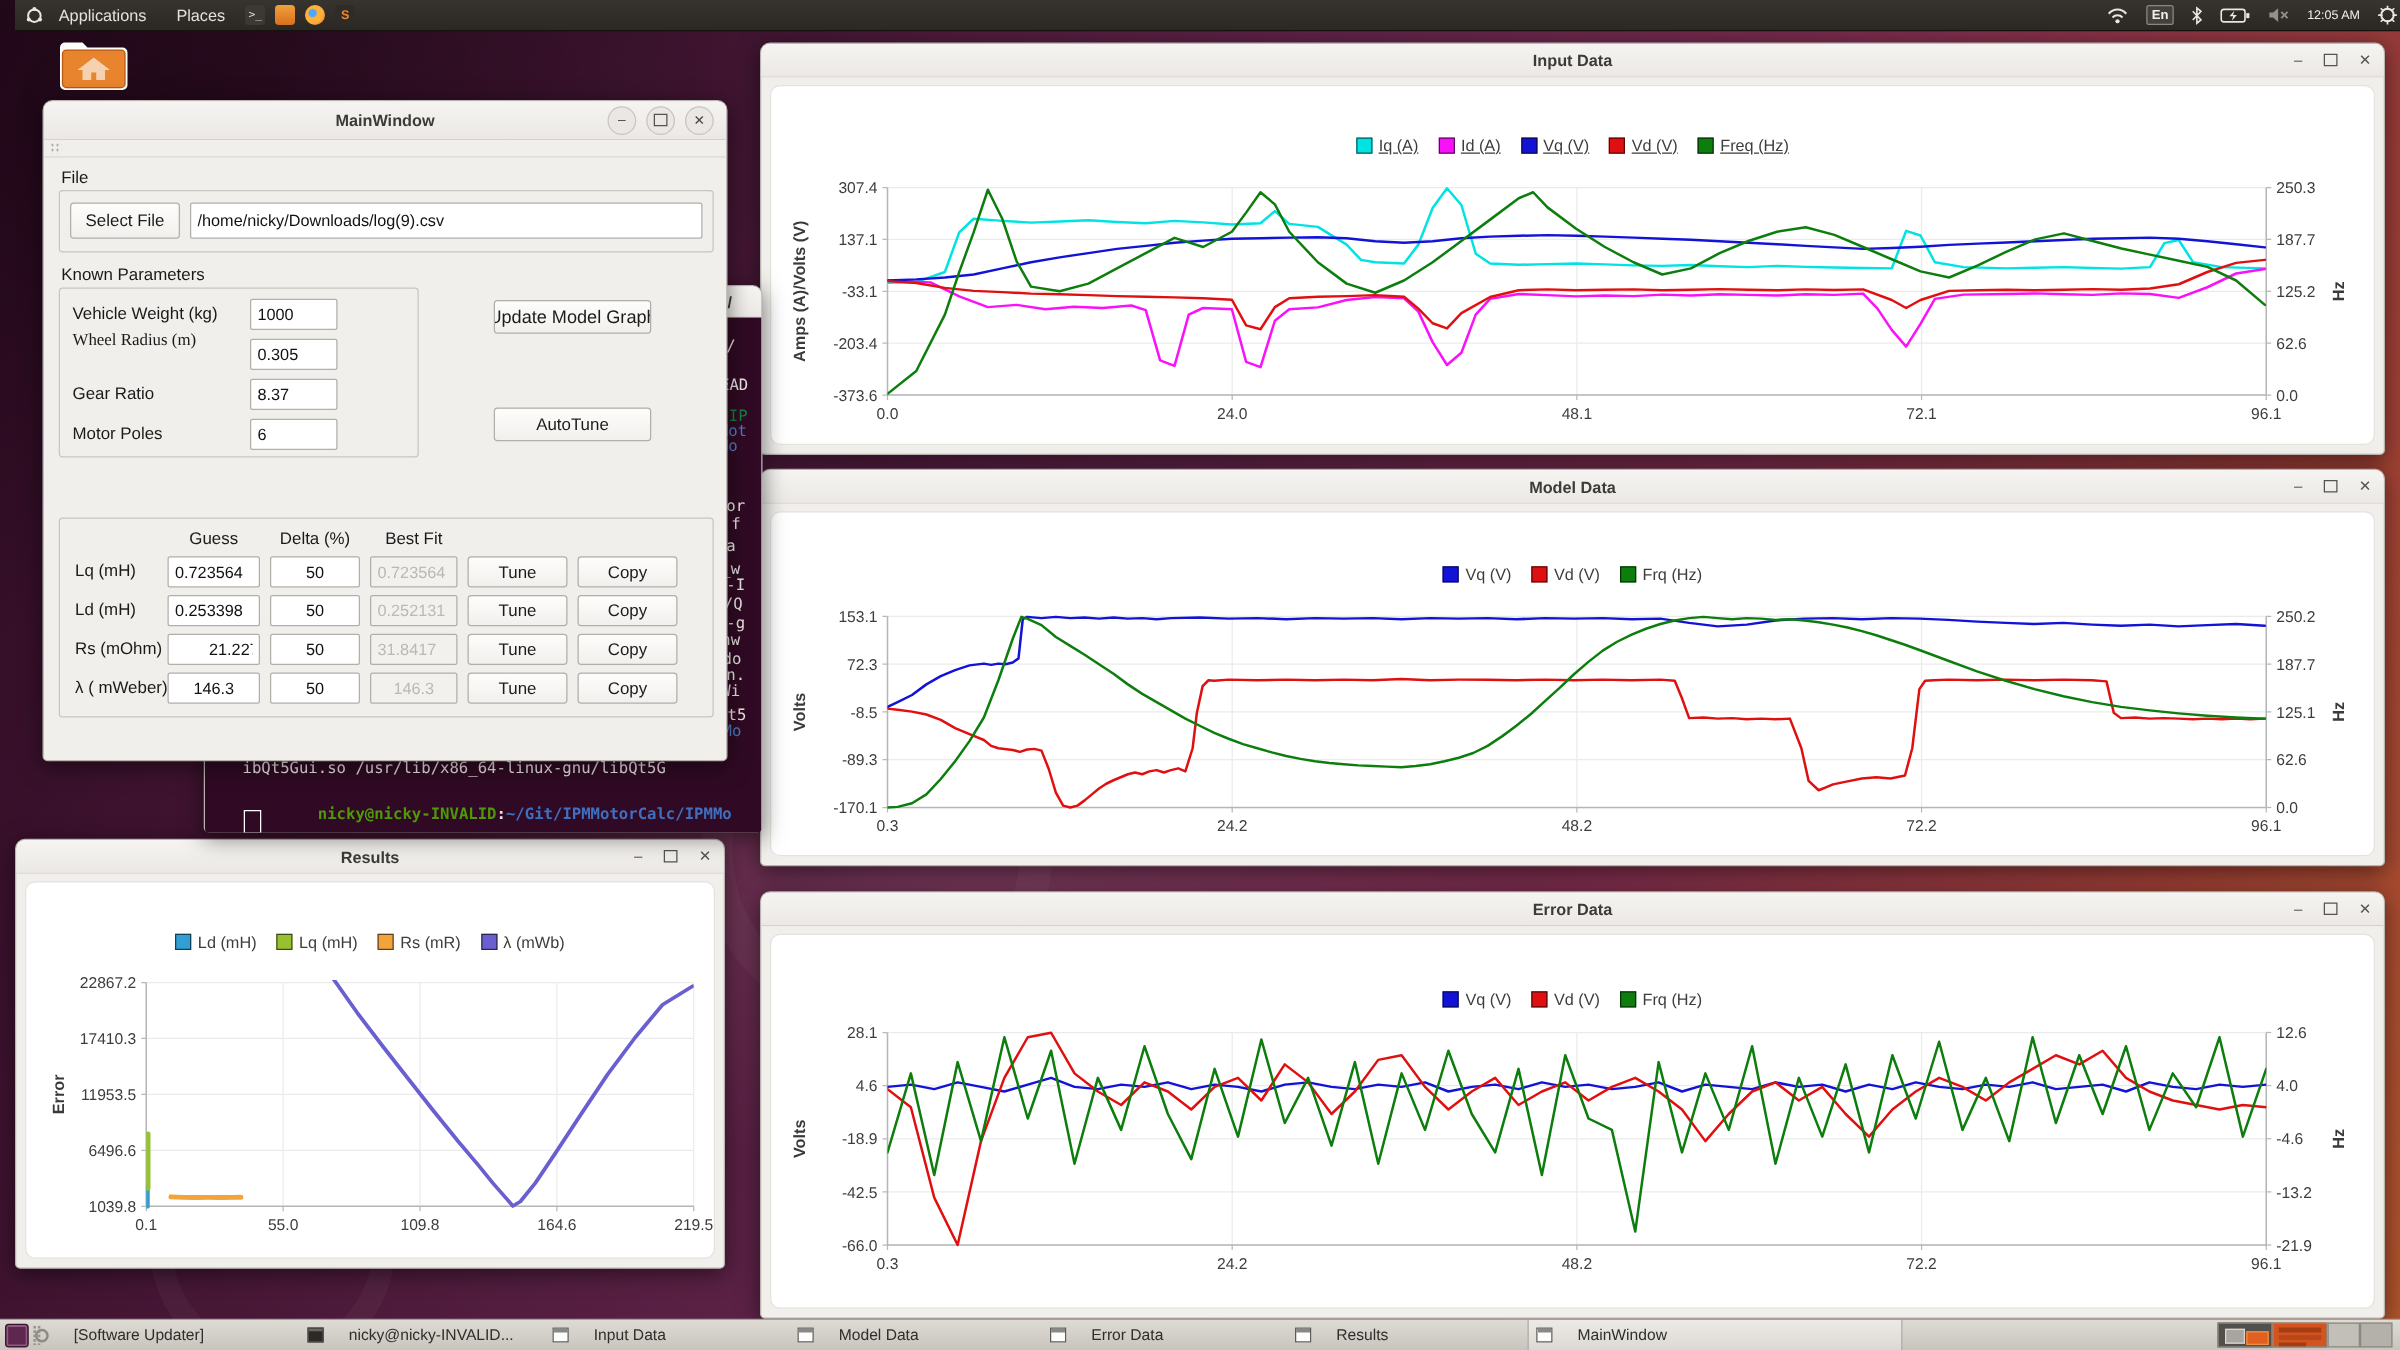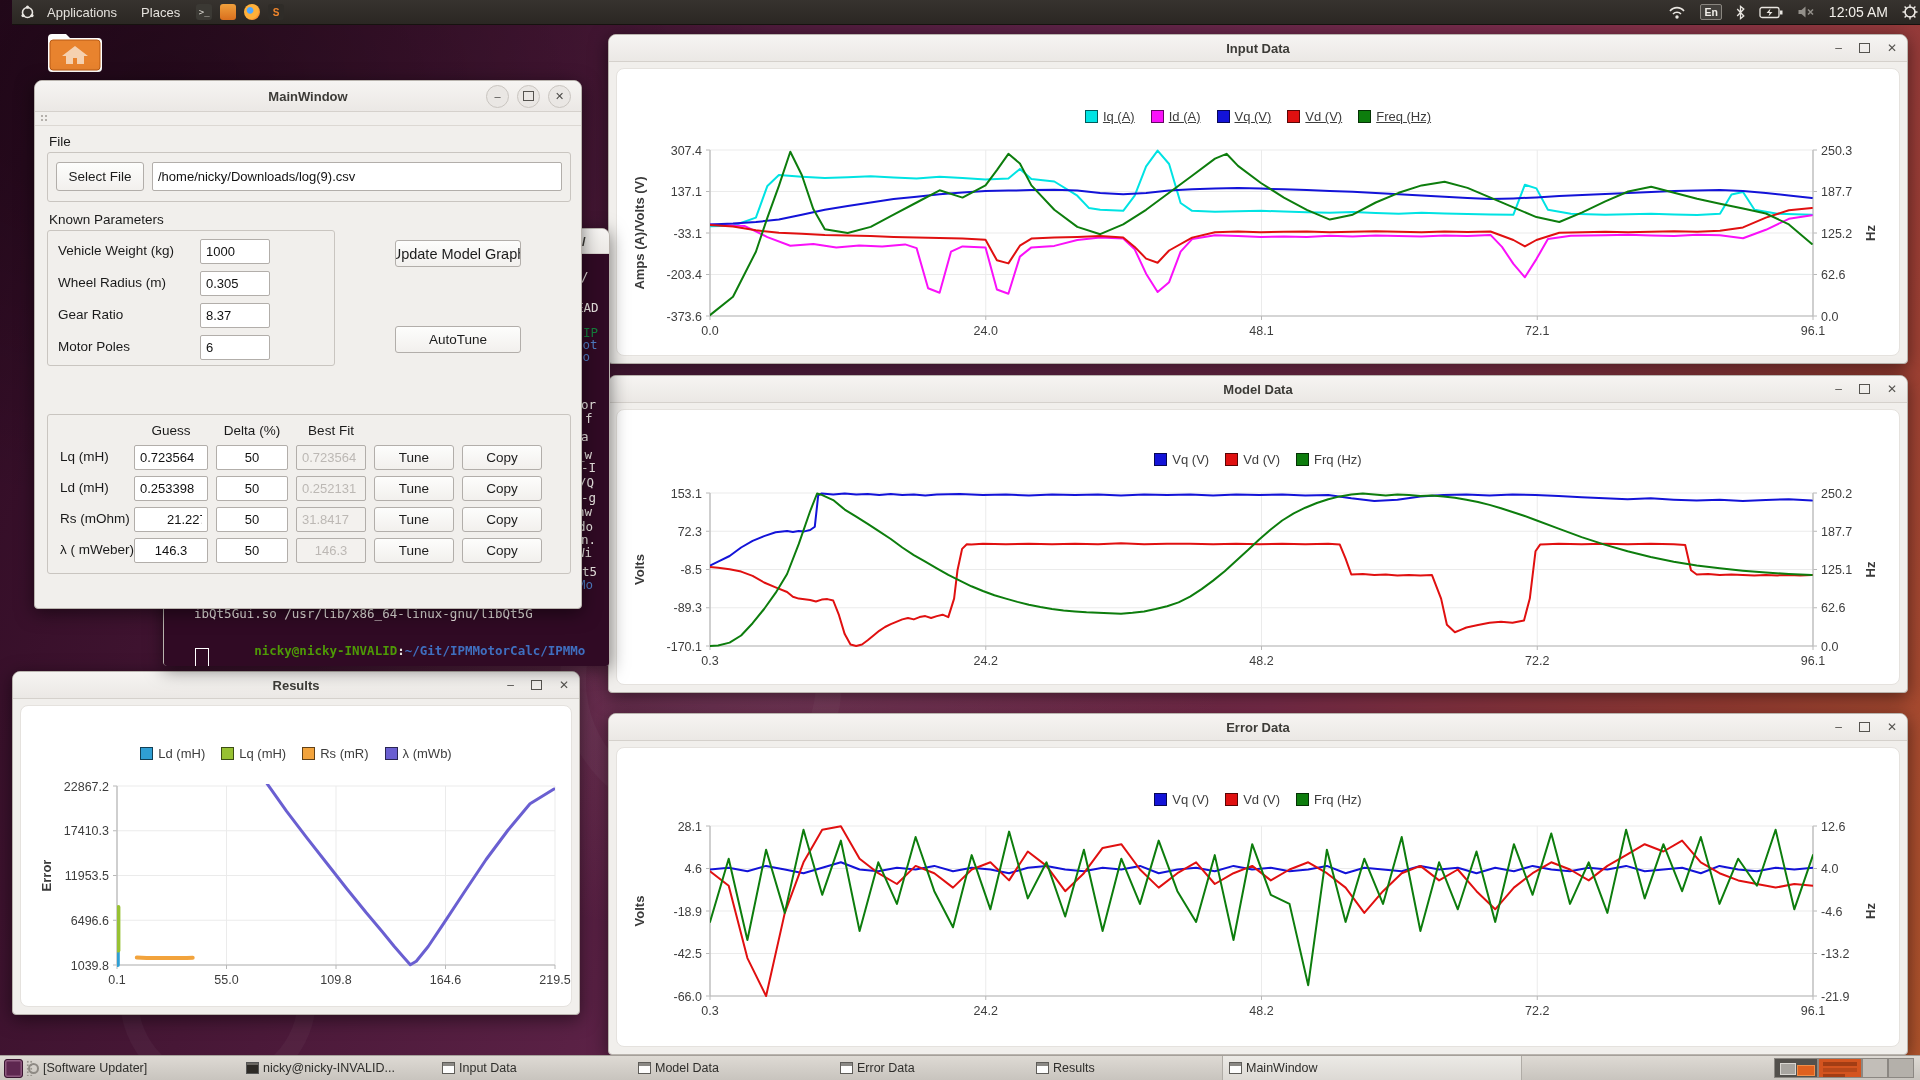--- a/index.html
+++ b/index.html
@@ -11,21 +11,21 @@
       linear-gradient(113deg,#2c0a21 0%,#471736 26%,#5e2348 46%,#7c2d4c 66%,#9c3e35 85%,#b0542b 100%);}
   .swirl{position:absolute;border-radius:50%;border:26px solid rgba(255,255,255,0.035);pointer-events:none;}
 
   
   #menubar{position:absolute;left:12px;top:0;width:1920px;height:24px;background:linear-gradient(#37332f,#2b2723);
     border-bottom:1px solid #16120f;color:#e4e1dc;font-size:13px;display:flex;align-items:center;z-index:40;}
   #menubar .menu{padding:0 12px;height:24px;display:flex;align-items:center;cursor:default;}
   .launcher-ico{width:16px;height:16px;border-radius:3px;margin:0 4px;display:inline-flex;align-items:center;justify-content:center;font-size:9px;}
   #tray{margin-left:auto;display:flex;align-items:center;gap:14px;padding-right:14px;}
   .en-badge{background:#44413d;border:1px solid #8a8680;border-radius:2px;color:#f2efea;font-size:10.5px;padding:1px 3px;font-weight:bold;}
-  #clock{font-size:14px;color:#f2efea;}
+  #clock{font-size:10px;color:#f2efea;}
 
   
   .win{position:absolute;background:#f1efec;border:1px solid #b9b4ae;border-radius:8px 8px 4px 4px;
     box-shadow:0 4px 18px rgba(0,0,0,0.5);}
   .titlebar{height:26px;background:linear-gradient(#f6f4f2,#ebe8e5);border-bottom:1px solid #d5d1cc;
     border-radius:7px 7px 0 0;position:relative;display:flex;align-items:center;justify-content:center;}
   .titlebar .title{font-weight:bold;font-size:13px;color:#3c3b37;}
   .tb-btns{position:absolute;right:10px;top:0;height:100%;display:flex;align-items:center;gap:17px;color:#55534f;}
   .tb-btns .g{font-size:12px;line-height:1;cursor:pointer;}
   .tb-btns .maxbox{width:9px;height:8px;border:1.2px solid #55534f;display:inline-block;}
@@ -70,21 +70,21 @@
   #win-model{left:608px;top:375px;width:1298px;height:316px;z-index:5;}
   #win-error{left:608px;top:713px;width:1298px;height:340px;z-index:5;}
   #win-results{left:12px;top:671px;width:566px;height:342px;z-index:5;}
 
   
   #home-icon{position:absolute;left:46px;top:28px;width:58px;height:46px;z-index:2;cursor:pointer;}
 
   
   #taskbar{position:absolute;left:0;bottom:0;width:1920px;height:24px;background:linear-gradient(#dedad4,#c8c4be);
     border-top:1px solid #a5a09a;z-index:50;font-size:12.5px;color:#2f2e2b;}
-  .task{position:absolute;top:0;height:24px;display:flex;align-items:center;gap:4px;padding-left:6px;box-sizing:border-box;cursor:pointer;}
+  .task{position:absolute;top:0;height:24px;display:flex;align-items:center;gap:20px;padding-left:6px;box-sizing:border-box;cursor:pointer;}
   .task.active{background:linear-gradient(#eceae6,#dcd9d4);border-left:1px solid #b0aca6;border-right:1px solid #b0aca6;}
   .t-ico{width:13px;height:12px;display:inline-block;box-sizing:border-box;}
   .t-ico.window{background:#fdfdfd;border:1px solid #5e5c58;box-shadow:inset 0 3px 0 #8a8884;}
   .t-ico.terminal{background:#2d2a26;border:1px solid #555;box-shadow:inset 0 2px 0 #6a6762;}
   .t-ico.updater{border:2px solid #8e8a84;border-radius:50%;width:11px;height:11px;}
   #show-desktop{position:absolute;left:4px;top:3px;width:17px;height:17px;background:#5e2750;border:1px solid #3a1531;
     border-radius:3px;box-shadow:inset 0 0 0 1.5px #8e5a7f;cursor:pointer;}
   #tb-handle{position:absolute;left:26px;top:4px;width:7px;height:16px;
     background:radial-gradient(#9a968f 1px, transparent 1.1px);background-size:3.5px 3.5px;}
   #ws-switcher{position:absolute;right:6px;top:2px;height:20px;display:flex;}
@@ -194,21 +194,21 @@
       <span class="mw-label" style="left:14px;top:8px;">File</span>
       <div class="gbox" style="left:12px;top:26px;width:522px;height:48px;">
         <button class="qbtn" style="left:8px;top:9px;width:88px;height:29px;">Select File</button>
         <input class="qinput" style="left: 104px; top: 9px; width: 410px; height: 29px;" value="/home/nicky/Downloads/log(9).csv">
       </div>
 
       <span class="mw-label" style="left:14px;top:86px;text-align:center;">Known Parameters</span>
       <div class="gbox" style="left:12px;top:104px;width:286px;height:134px;">
         <span class="mw-label" style="left:10px;top:12px;">Vehicle Weight (kg)</span>
         <input class="qinput" style="left: 152px; top: 8px; width: 70px; height: 25px;" value="1000">
-        <span class="mw-label" style="left:10px;top:44px;">Wheel Radius (m)</span>
+        <span class="mw-label" style="left:10px;top:33px;font-family:Liberation Serif, serif;">Wheel Radius (m)</span>
         <input class="qinput" style="left: 152px; top: 40px; width: 70px; height: 25px;" value="0.305">
         <span class="mw-label" style="left:10px;top:76px;">Gear Ratio</span>
         <input class="qinput" style="left: 152px; top: 72px; width: 70px; height: 25px;" value="8.37">
         <span class="mw-label" style="left:10px;top:108px;">Motor Poles</span>
         <input class="qinput" style="left: 152px; top: 104px; width: 70px; height: 25px;" value="6">
       </div>
 
       <button class="qbtn" style="left:360px;top:114px;width:126px;height:27px;font-size:14.5px;">Update Model Graph</button>
       <button class="qbtn" style="left:360px;top:200px;width:126px;height:27px;">AutoTune</button>
 

